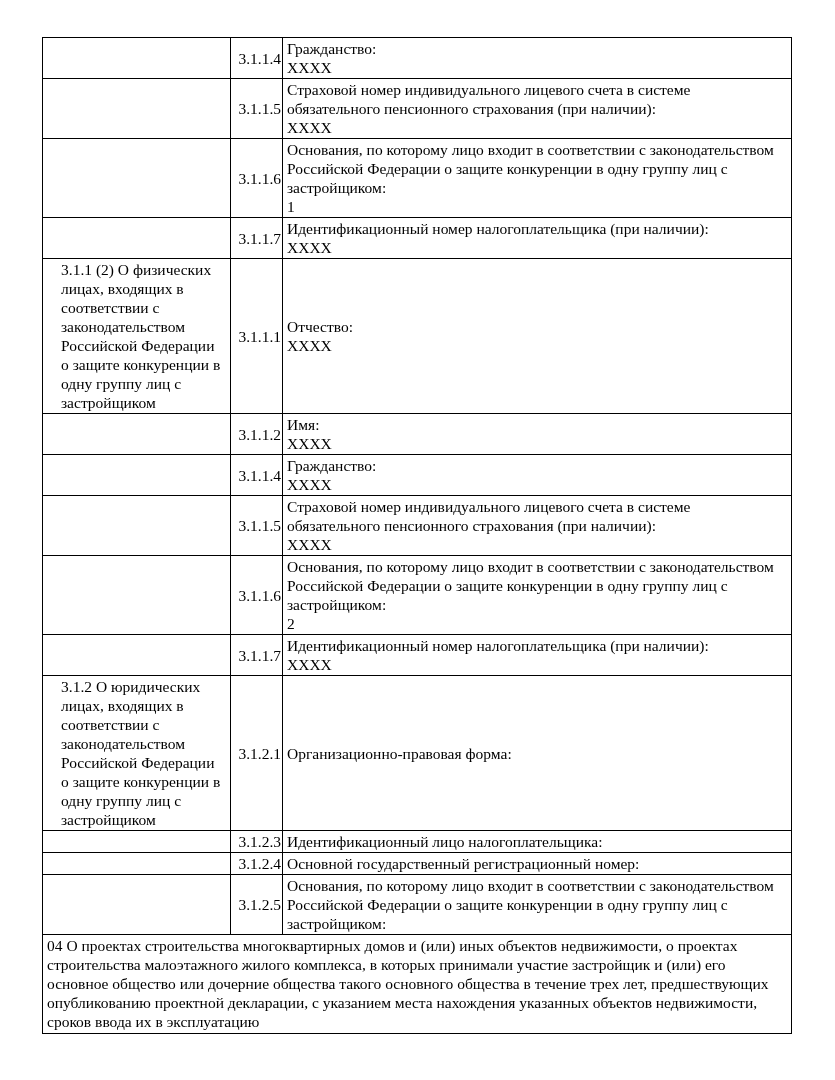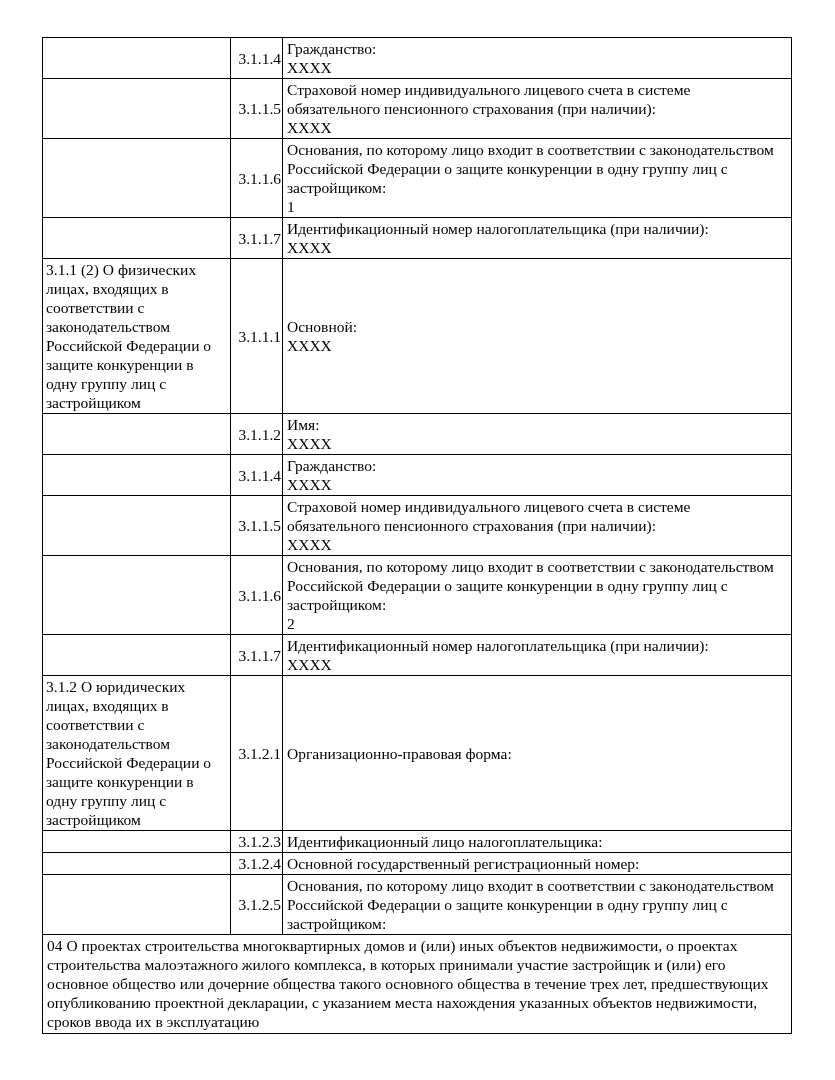--- a/index.html
+++ b/index.html
@@ -26,21 +26,21 @@
   .col-code    { width: 52px; }
   .col-field   { width: auto; }
   td {
     border: 1px solid #000000;
     font-size: 15.5px;
     line-height: 19px;
     vertical-align: middle;
   }
   td.section-cell {
     vertical-align: top;
-    padding: 1px 4px 1px 3px;
+    padding: 1px 4px 1px 18px;
     word-wrap: break-word;
   }
   td.code-cell {
     padding: 1px 1px 1px 2px;
     vertical-align: middle;
     text-align: right;
   }
   td.field-cell {
     padding: 1px 4px 1px 4px;
     vertical-align: middle;
@@ -92,21 +92,21 @@
     <td class="code-cell">3.1.1.7</td>
     <td class="field-cell">
       <div class="field-label">Идентификационный номер налогоплательщика (при наличии):</div>
       <div class="field-value">XXXX</div>
     </td>
   </tr>
         <tr>
     <td class="section-cell">3.1.1 (2) О физических лицах, входящих в соответствии с законодательством Российской Федерации о защите конкуренции в одну группу лиц с застройщиком</td>
     <td class="code-cell">3.1.1.1</td>
     <td class="field-cell">
-      <div class="field-label">Основной:</div>
+      <div class="field-label">Отчество:</div>
       <div class="field-value">XXXX</div>
     </td>
   </tr>
         <tr>
     <td class="section-cell"></td>
     <td class="code-cell">3.1.1.2</td>
     <td class="field-cell">
       <div class="field-label">Имя:</div>
       <div class="field-value">XXXX</div>
     </td>

